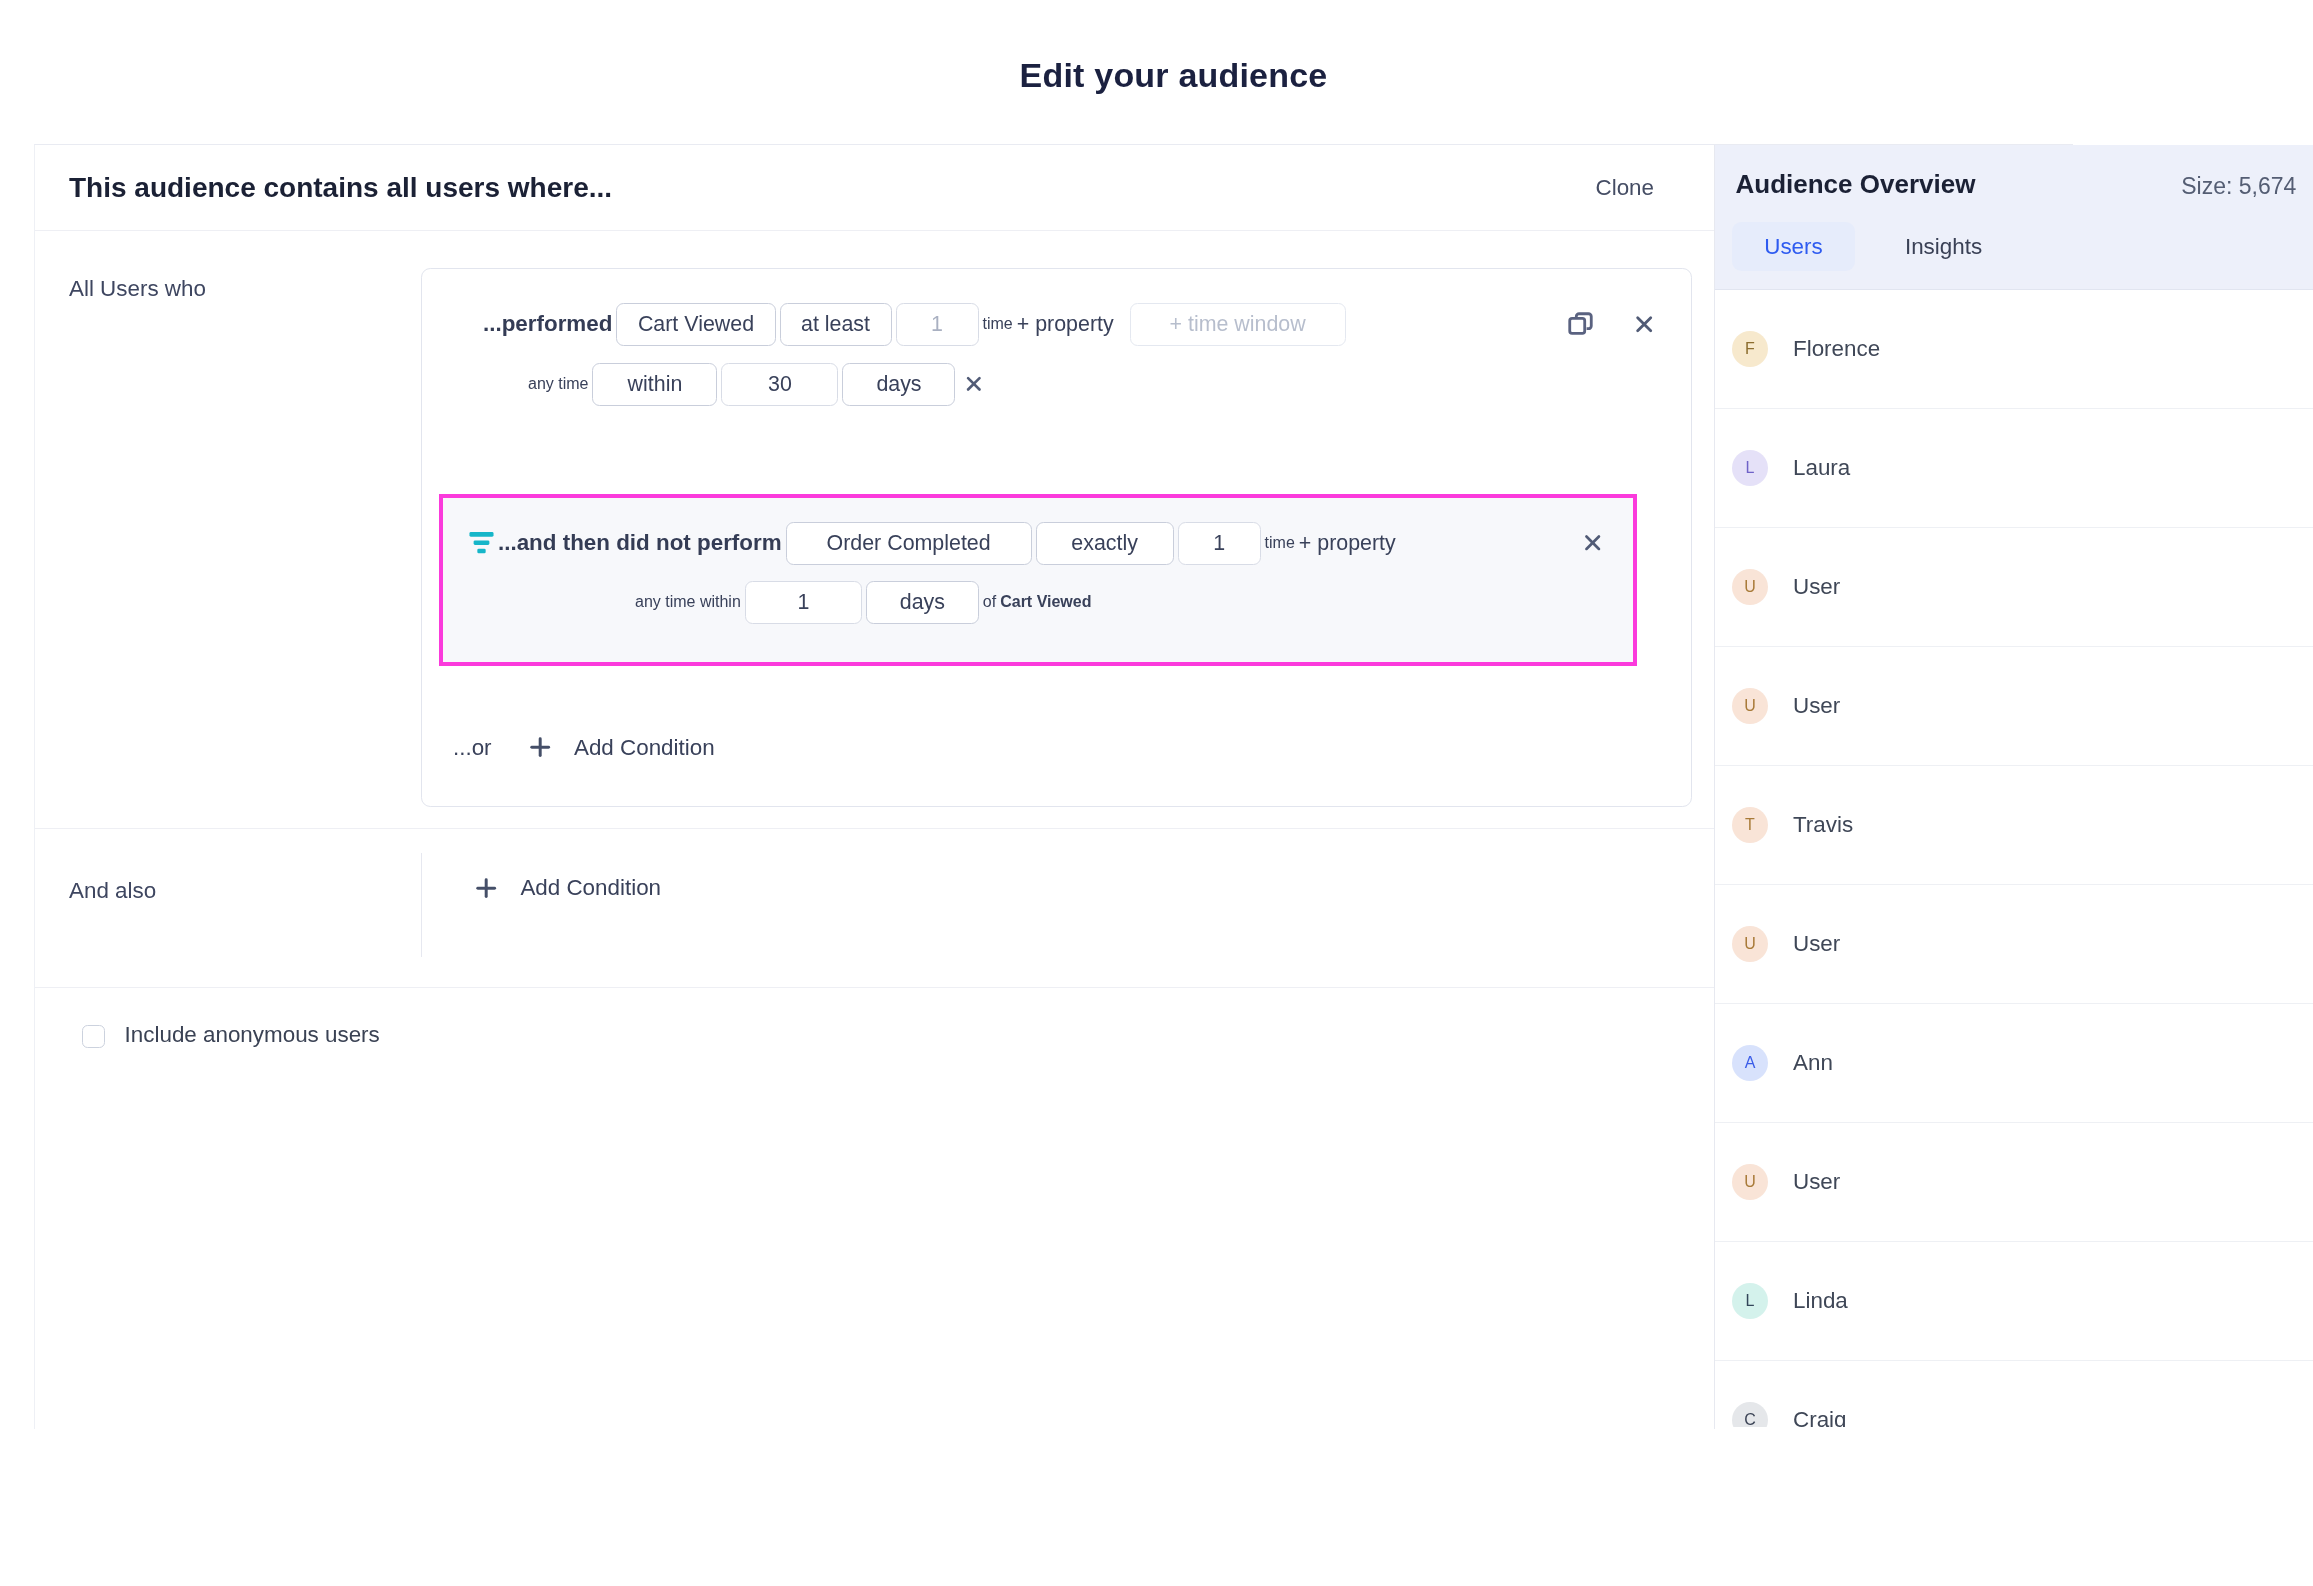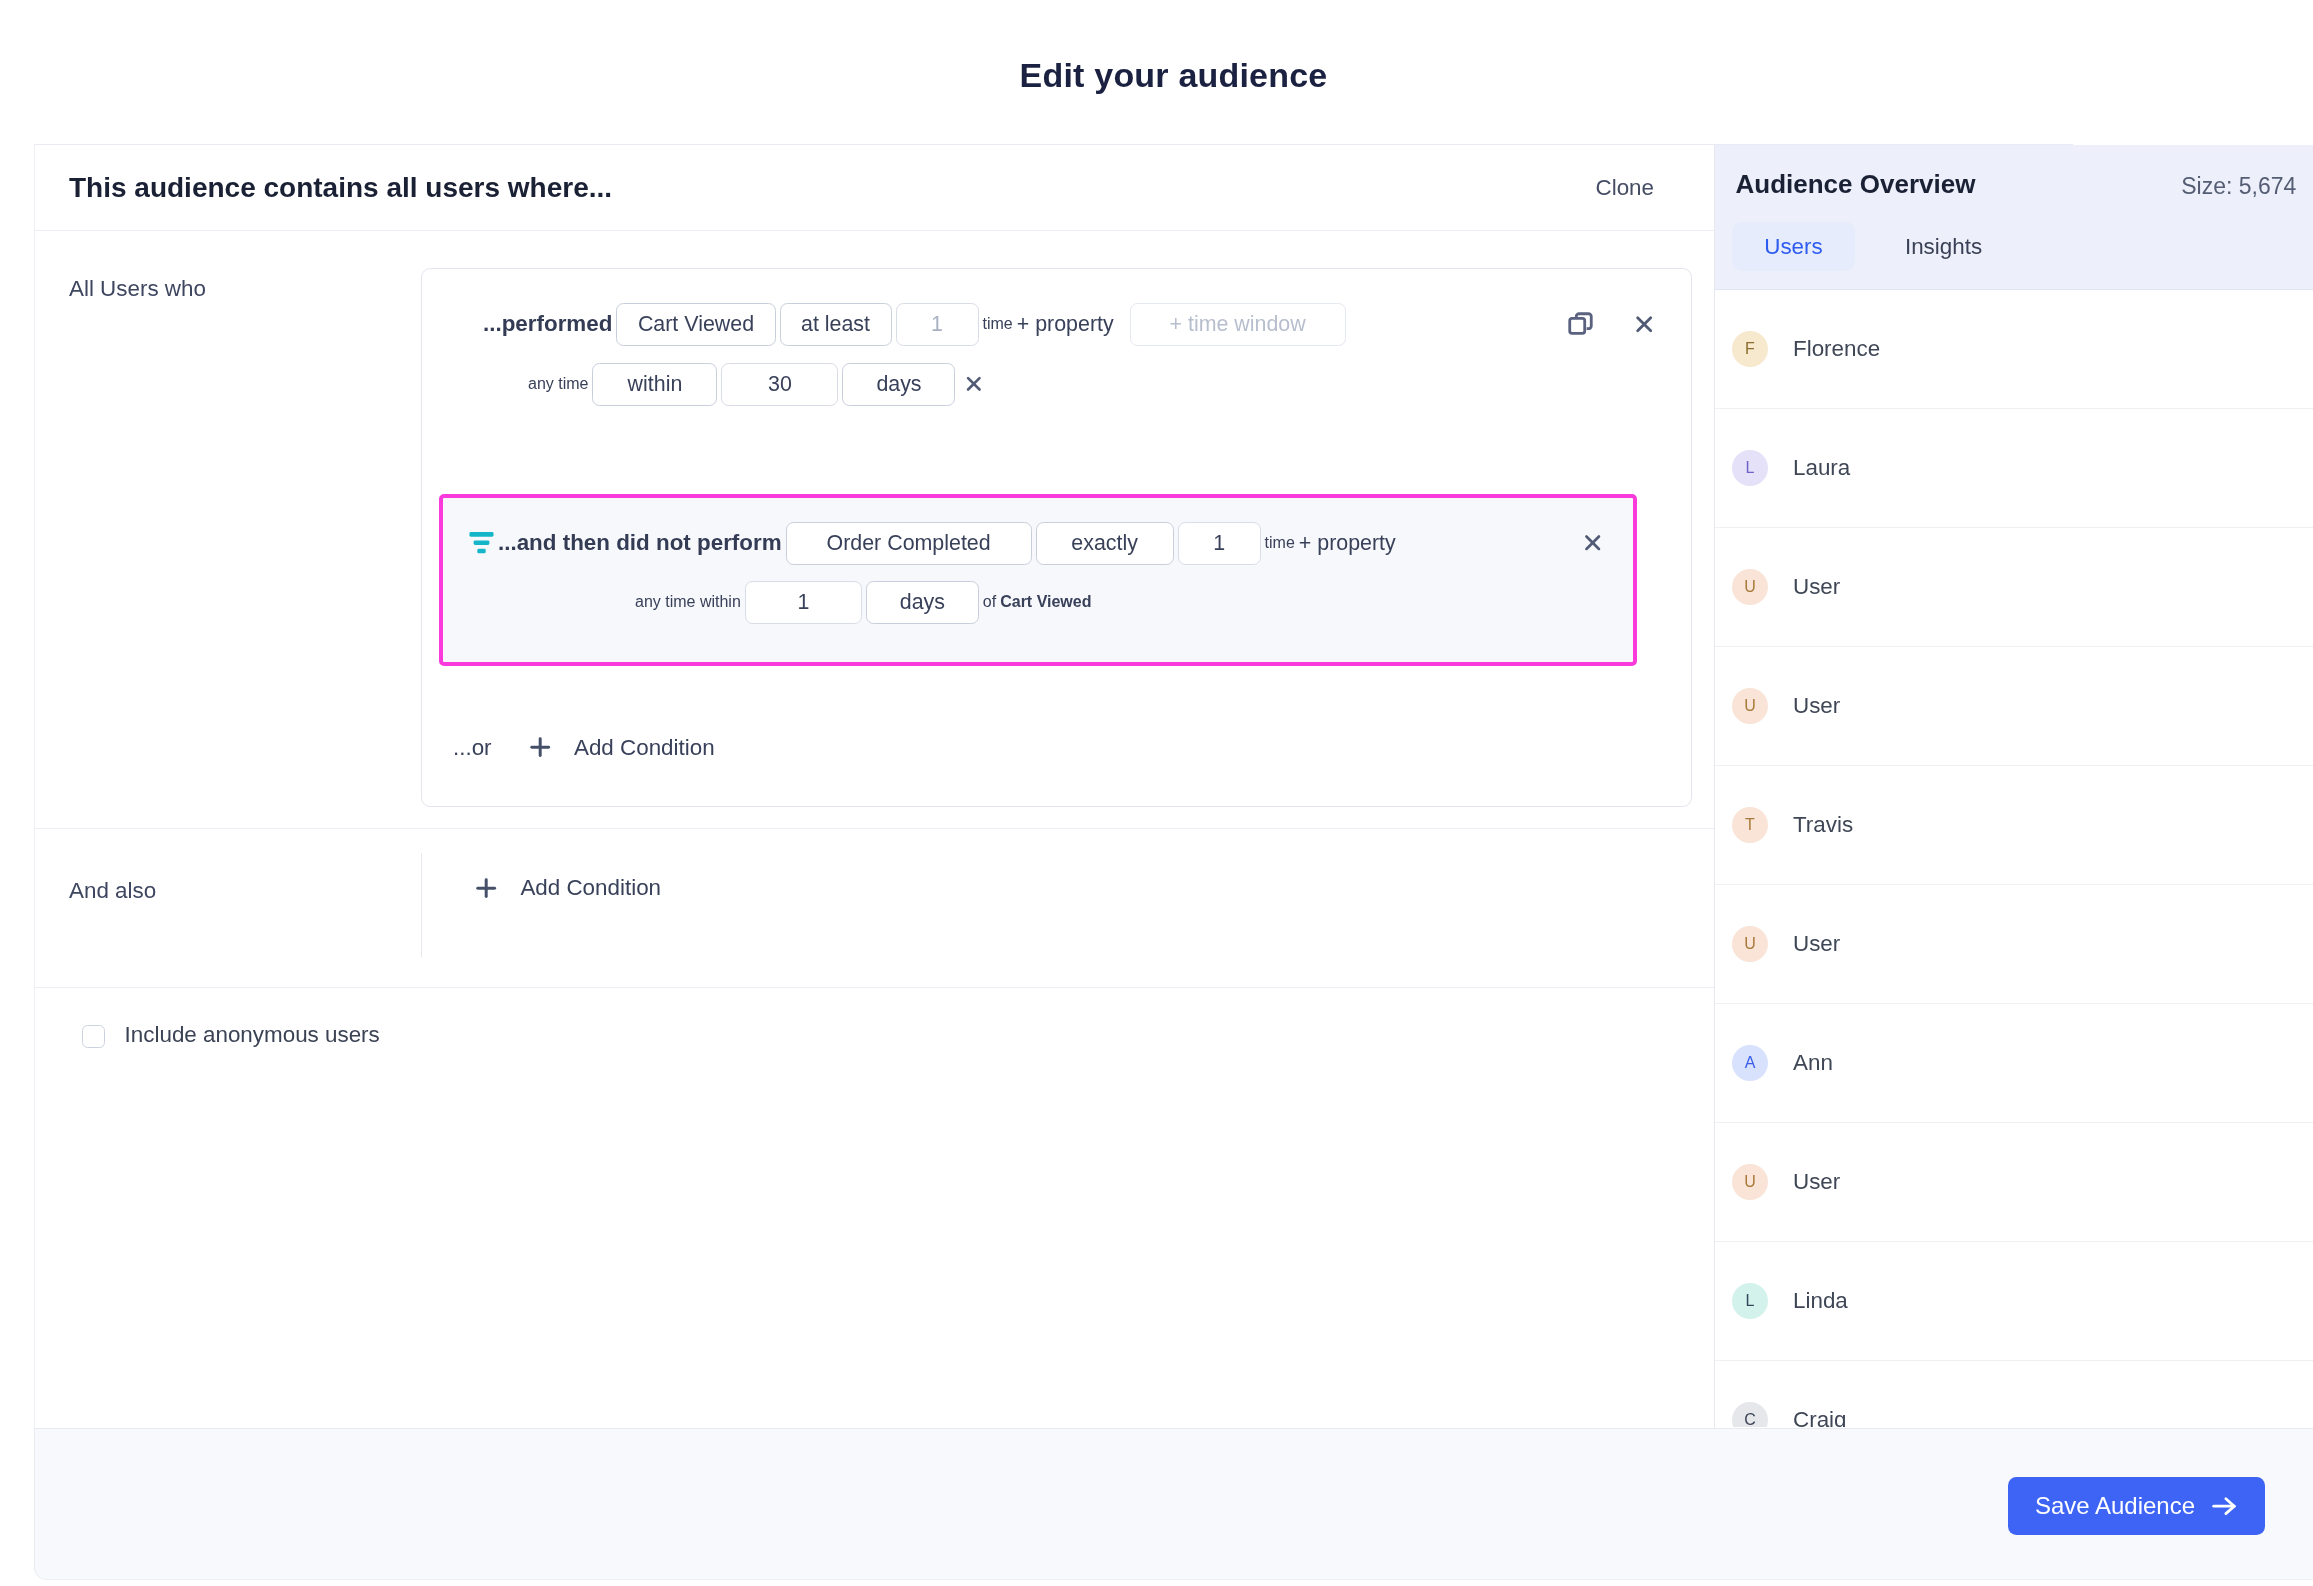--- a/index.html
+++ b/index.html
@@ -73,21 +73,21 @@
     display: flex; align-items: center; gap: 17px; padding-left: 13px;
   }
   .seq-btn {
     height: 43px; border: 1.4px solid #e3e7ef; border-radius: 7.5px; background: #fff;
     display: flex; align-items: center; justify-content: center; gap: 14px;
     font-size: 21.4px; color: #b6bdcb; padding: 0 28px; white-space: nowrap; cursor: pointer;
   }
   .seq-btn.w1 { min-width: 323px; } .seq-btn.w2 { min-width: 378px; }
   .hl-box2 {
     position: absolute; left: 17px; top: 225px; width: 1198px; height: 172px;
-    border: 4.7px solid #fb3adc; border-radius: 5px; background: #f7f8fb;
+    border: 4.7px solid #fb3adc; border-radius: 0; background: #f7f8fb;
   }
   .rowA { position: absolute; top: 23px; left: 0; right: 0; padding: 0 30px 0 26px; }
   .rowB { position: absolute; top: 82px; left: 0; right: 0; padding-left: 192px; }
   
   .or-row { position: absolute; left: 31px; top: 457px; height: 43px; display: flex; align-items: center; }
   .or-label { font-size: 22.4px; color: #39415a; margin-right: 37px; }
   .add-btn { display: flex; align-items: center; gap: 23px; font-size: 22.4px; font-weight: 500; color: #39415a; cursor: pointer; }
   
   .section2 { position: relative; height: 159px; border-bottom: 1.9px solid #eeeff4; }
   .vline { position: absolute; left: 386px; top: 24px; height: 104px; border-left: 1.4px solid #e6e8f0; }
@@ -327,26 +327,15 @@
         </div>
         <div class="u-row">
           <span class="avatar" data-theme="gray">C</span>
           <span class="u-name">Craig</span>
         </div>
       </div>
     </div>
 
   </div>
 
-  <div class="footer-bar">
-    <button class="save-btn">
-      <span>Save Audience</span>
-      <span>
-        <svg width="28" height="22.4" viewBox="0 0 30 24" fill="none" stroke="#ffffff" stroke-width="3" stroke-linecap="round" stroke-linejoin="round">
-          <line x1="4" y1="12" x2="26" y2="12"></line>
-          <polyline points="17,4 26,12 17,20"></polyline>
-        </svg>
-      </span>
-    </button>
-  </div>
 
 </div>
 
 
 </body></html>

